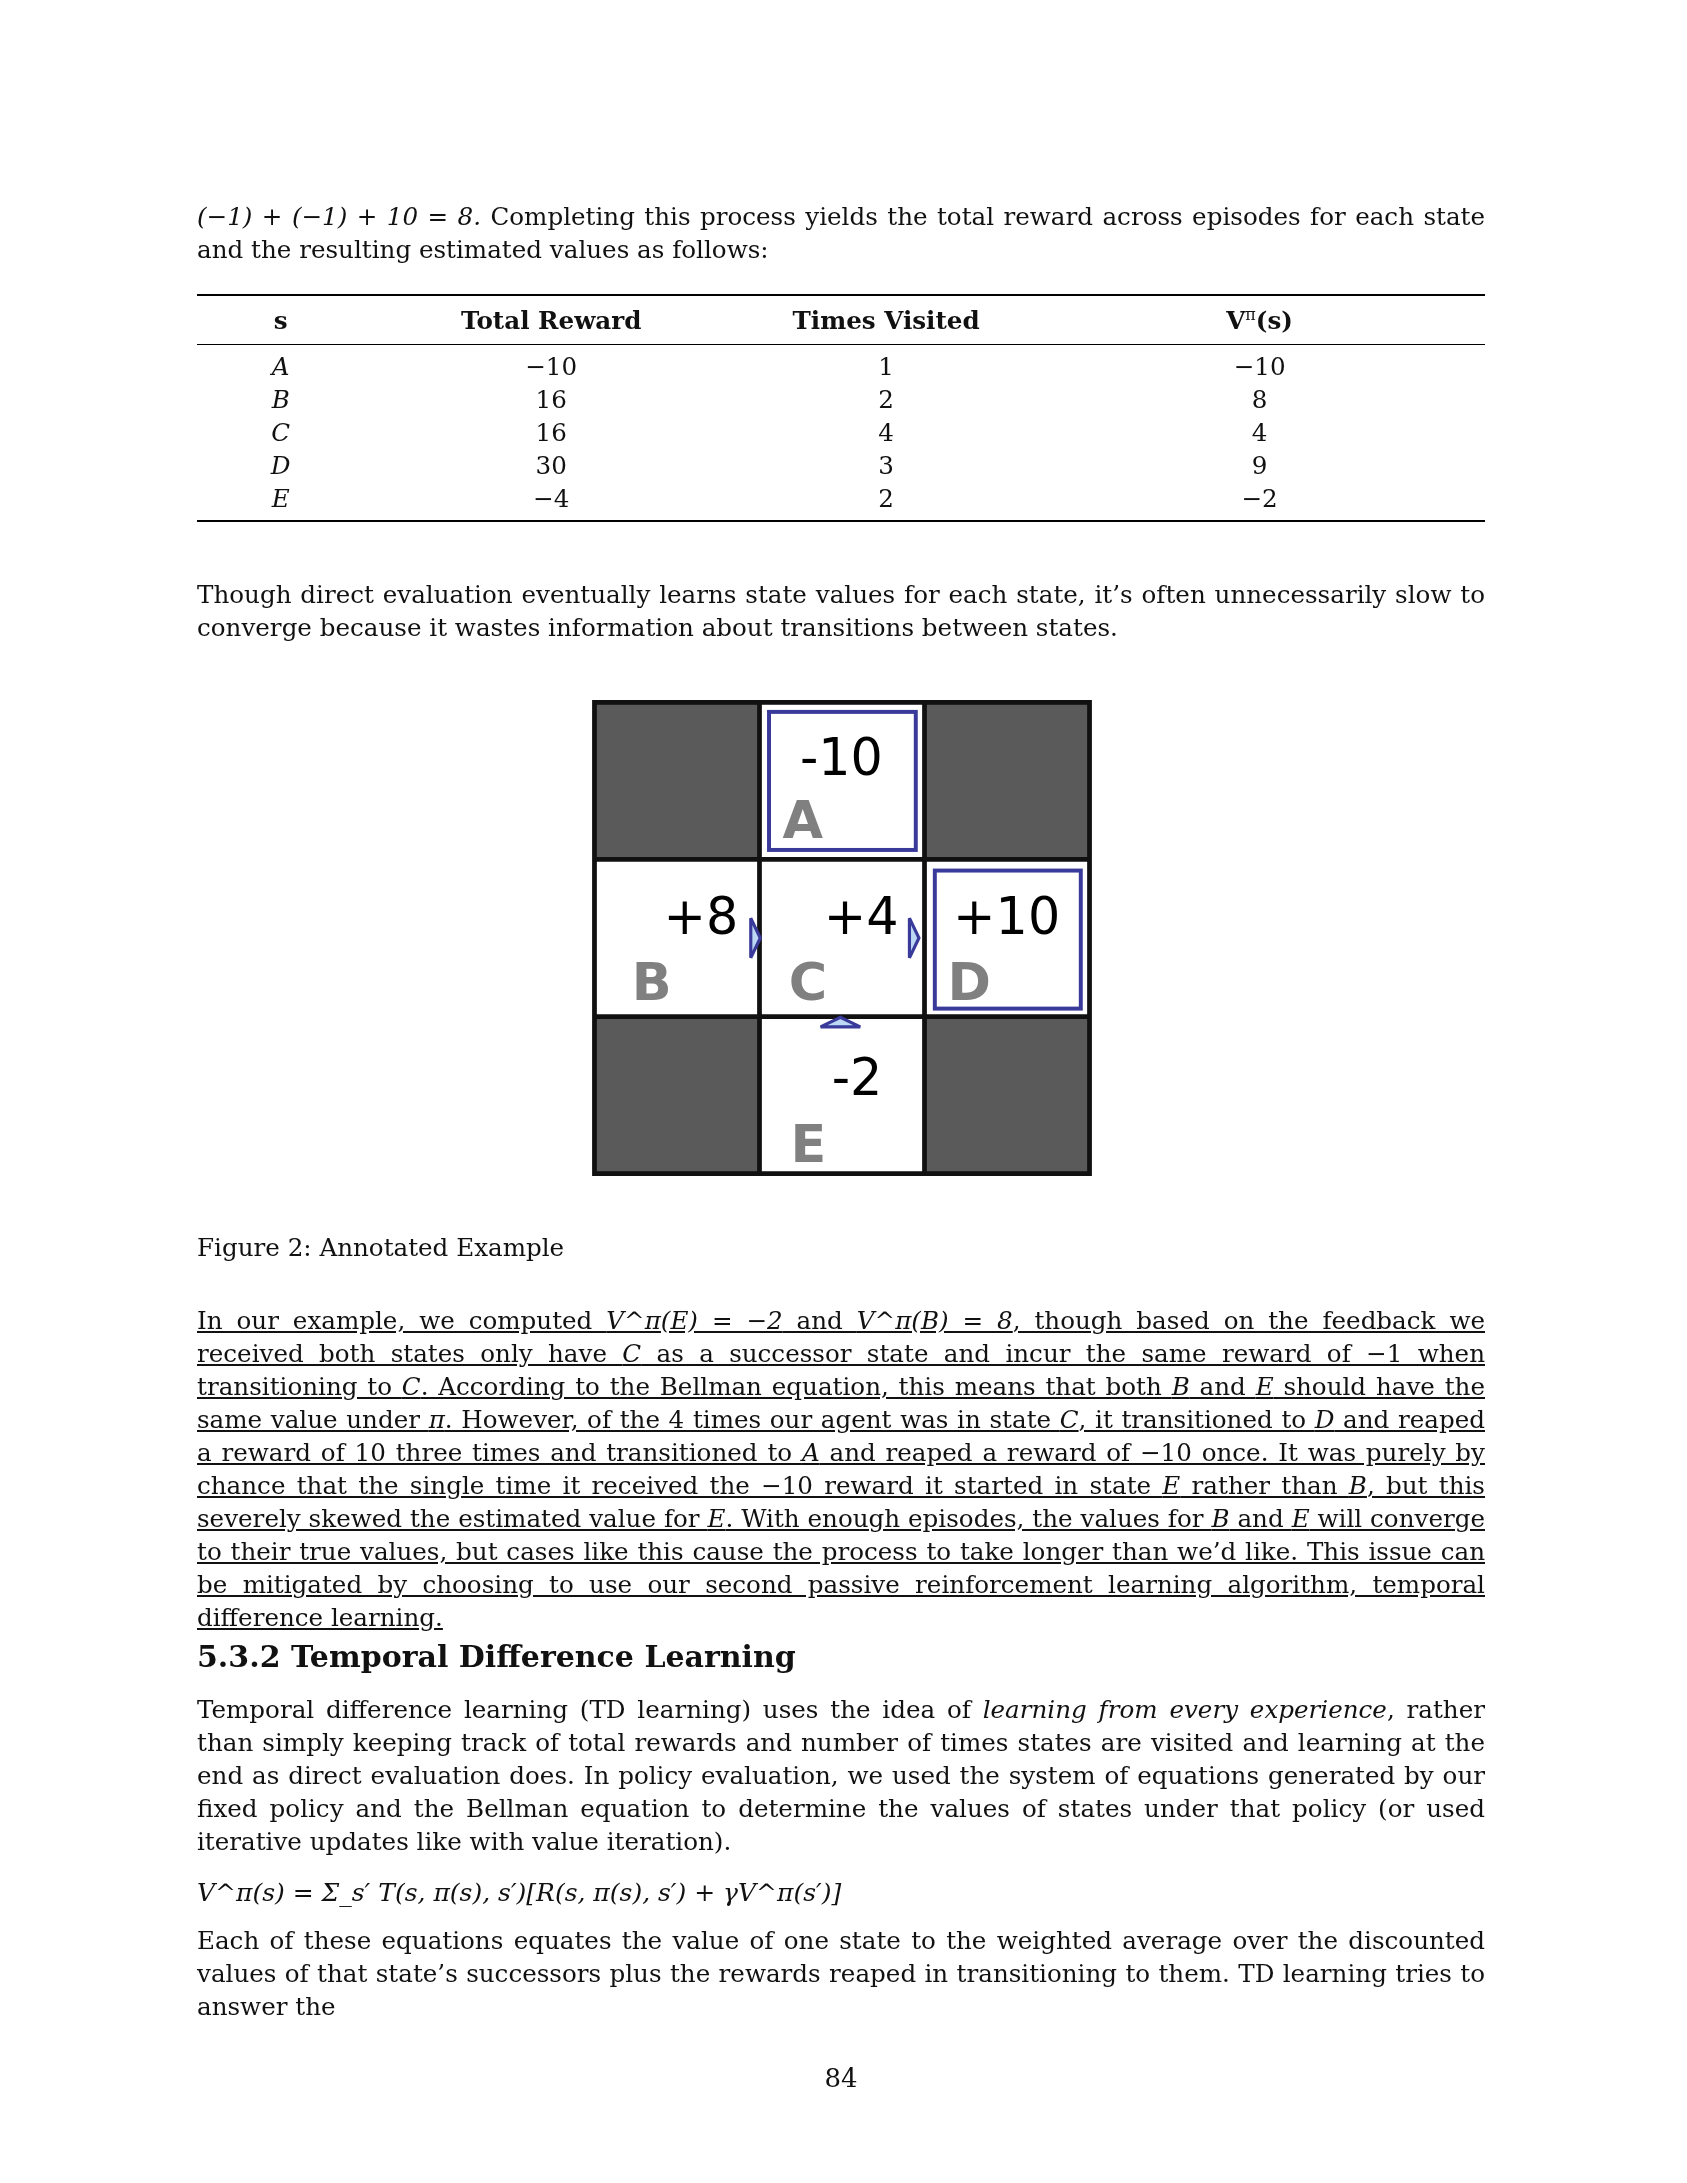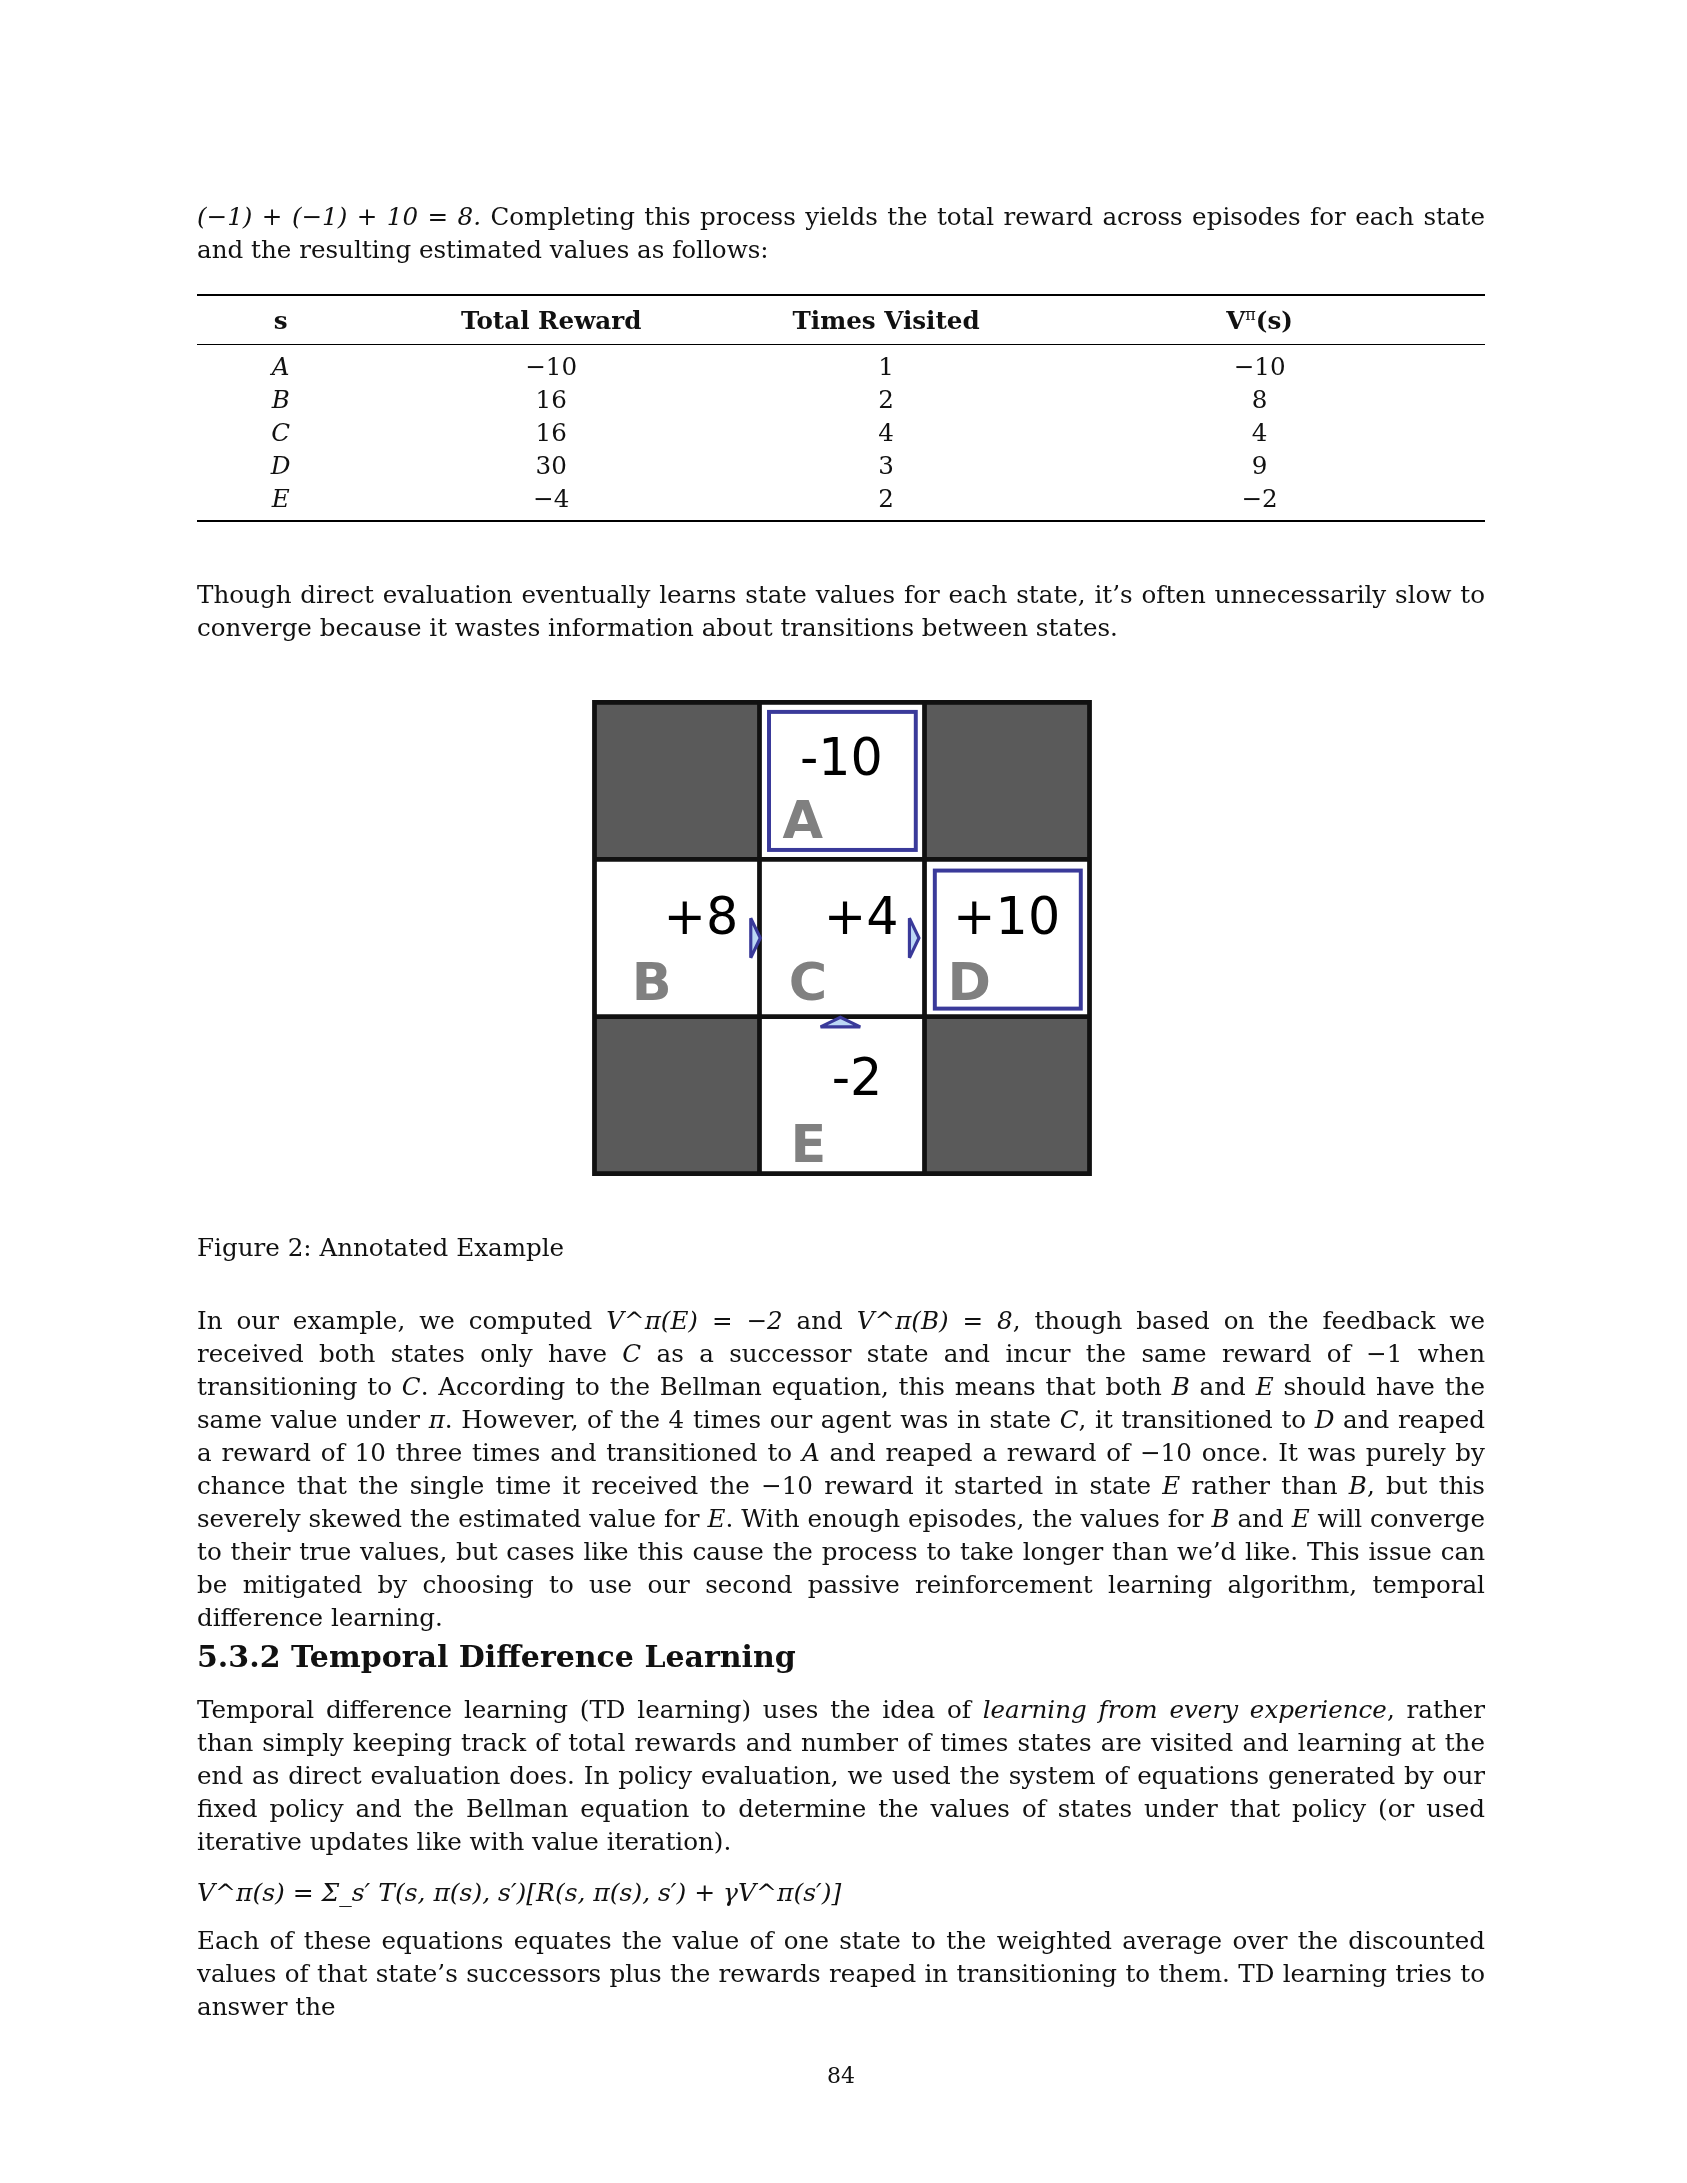--- a/index.html
+++ b/index.html
@@ -28,29 +28,29 @@
   #para-direct { position: absolute; top: 578px; left: 0; width: 1288px; }
 
   
   #figure { position: absolute; top: 700px; left: 395px; width: 500px; height: 612px; }
   #grid-svg { position: absolute; left: 0; top: 0; }
   .cell-letter { font-family: "DejaVu Sans", sans-serif; font-weight: bold; fill: #808080; font-size: 66px; }
   .cell-value { font-family: "DejaVu Sans", sans-serif; fill: #000; font-size: 64px; }
 
   #figure-caption { position: absolute; top: 1233px; left: 0; width: 1288px; text-align: left; font-size: 24.6px; }
 
-  #para-example { position: absolute; top: 1304px; left: 0; width: 1288px; }
+  #para-example { position: absolute; top: 1304px; left: 0; width: 1288px; text-decoration: underline; }
 
   #section-heading { position: absolute; top: 1639px; left: 0; font-size: 30px; font-weight: bold; margin: 0; }
 
   #para-td { position: absolute; top: 1693px; left: 0; width: 1288px; }
   #equation { position: absolute; top: 1875px; left: 0; font-size: 25px; line-height: 35px; }
   #para-each { position: absolute; top: 1924px; left: 0; width: 1288px; }
 
-  #page-number { position: absolute; top: 2063px; left: 0; width: 1288px; text-align: center; font-size: 22px; }
+  #page-number { position: absolute; top: 2063px; left: 0; width: 1288px; text-align: center; font-size: 26px; }
 </style>
 </head>
 <body>
 
 <div class="page">
 
   <p id="para-top" class="p p-last"><span class="math">(−1) + (−1) + 10 = 8.</span><span> Completing this process yields the total reward across episodes for each state and the resulting estimated values as follows:</span></p>
 
   <table id="results-table">
     <thead>

